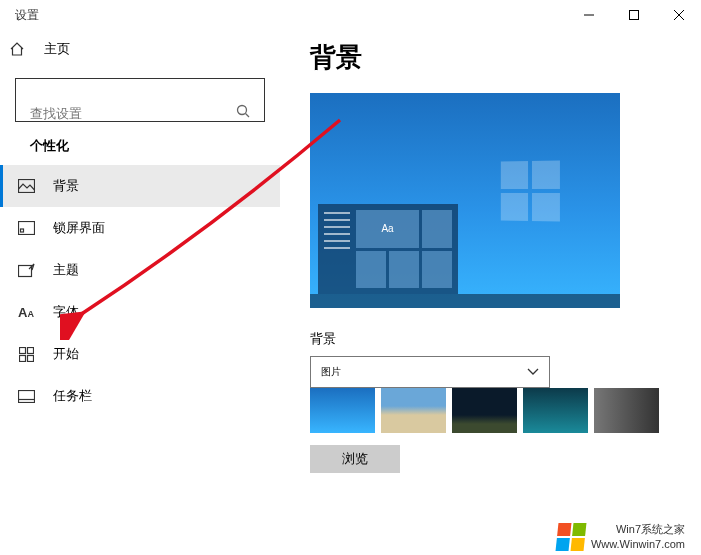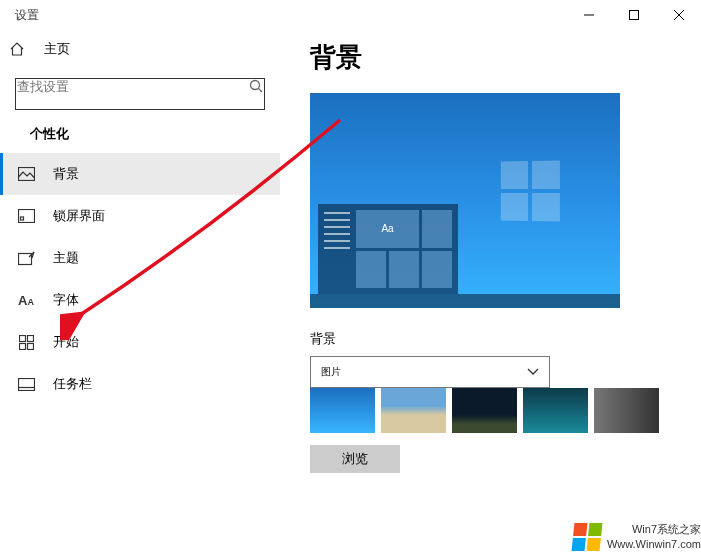--- a/index.html
+++ b/index.html
@@ -30,23 +30,23 @@
   .content { display: flex; height: calc(100% - 30px); }
   .sidebar { width: 280px; padding: 0; }
   .home-row {
     display: flex; align-items: center;
     height: 38px; padding-left: 8px; gap: 18px;
     font-size: 13px;
   }
   .search-wrap { padding: 10px 15px 15px 15px; }
   .search-box {
     border: 1px solid #333;
-    height: 32px;
-    display: flex; align-items: flex-start;
-    padding: 0 1px;
+    height: 44px;
+    display: flex; align-items: flex-end;
+    padding: 0 14px;
     justify-content: space-between;
   }
   .search-box input {
     border: none; outline: none;
     width: 100%;
     font-size: 13px;
     color: #666;
     font-family: inherit;
     background: transparent;
   }
@@ -164,21 +164,21 @@
     font-size: 13px;
     font-family: inherit;
   }
   .arrow-annot {
     position: absolute;
     pointer-events: none;
     z-index: 20;
   }
   .watermark {
     position: absolute;
-    right: 0; bottom: 4px;
+    right: 16px; bottom: 4px;
     font-size: 11px;
     text-align: right;
     line-height: 1.3;
     color: #333;
     display: flex;
     align-items: center;
     gap: 6px;
   }
   .wm-logo {
     width: 28px; height: 28px;

